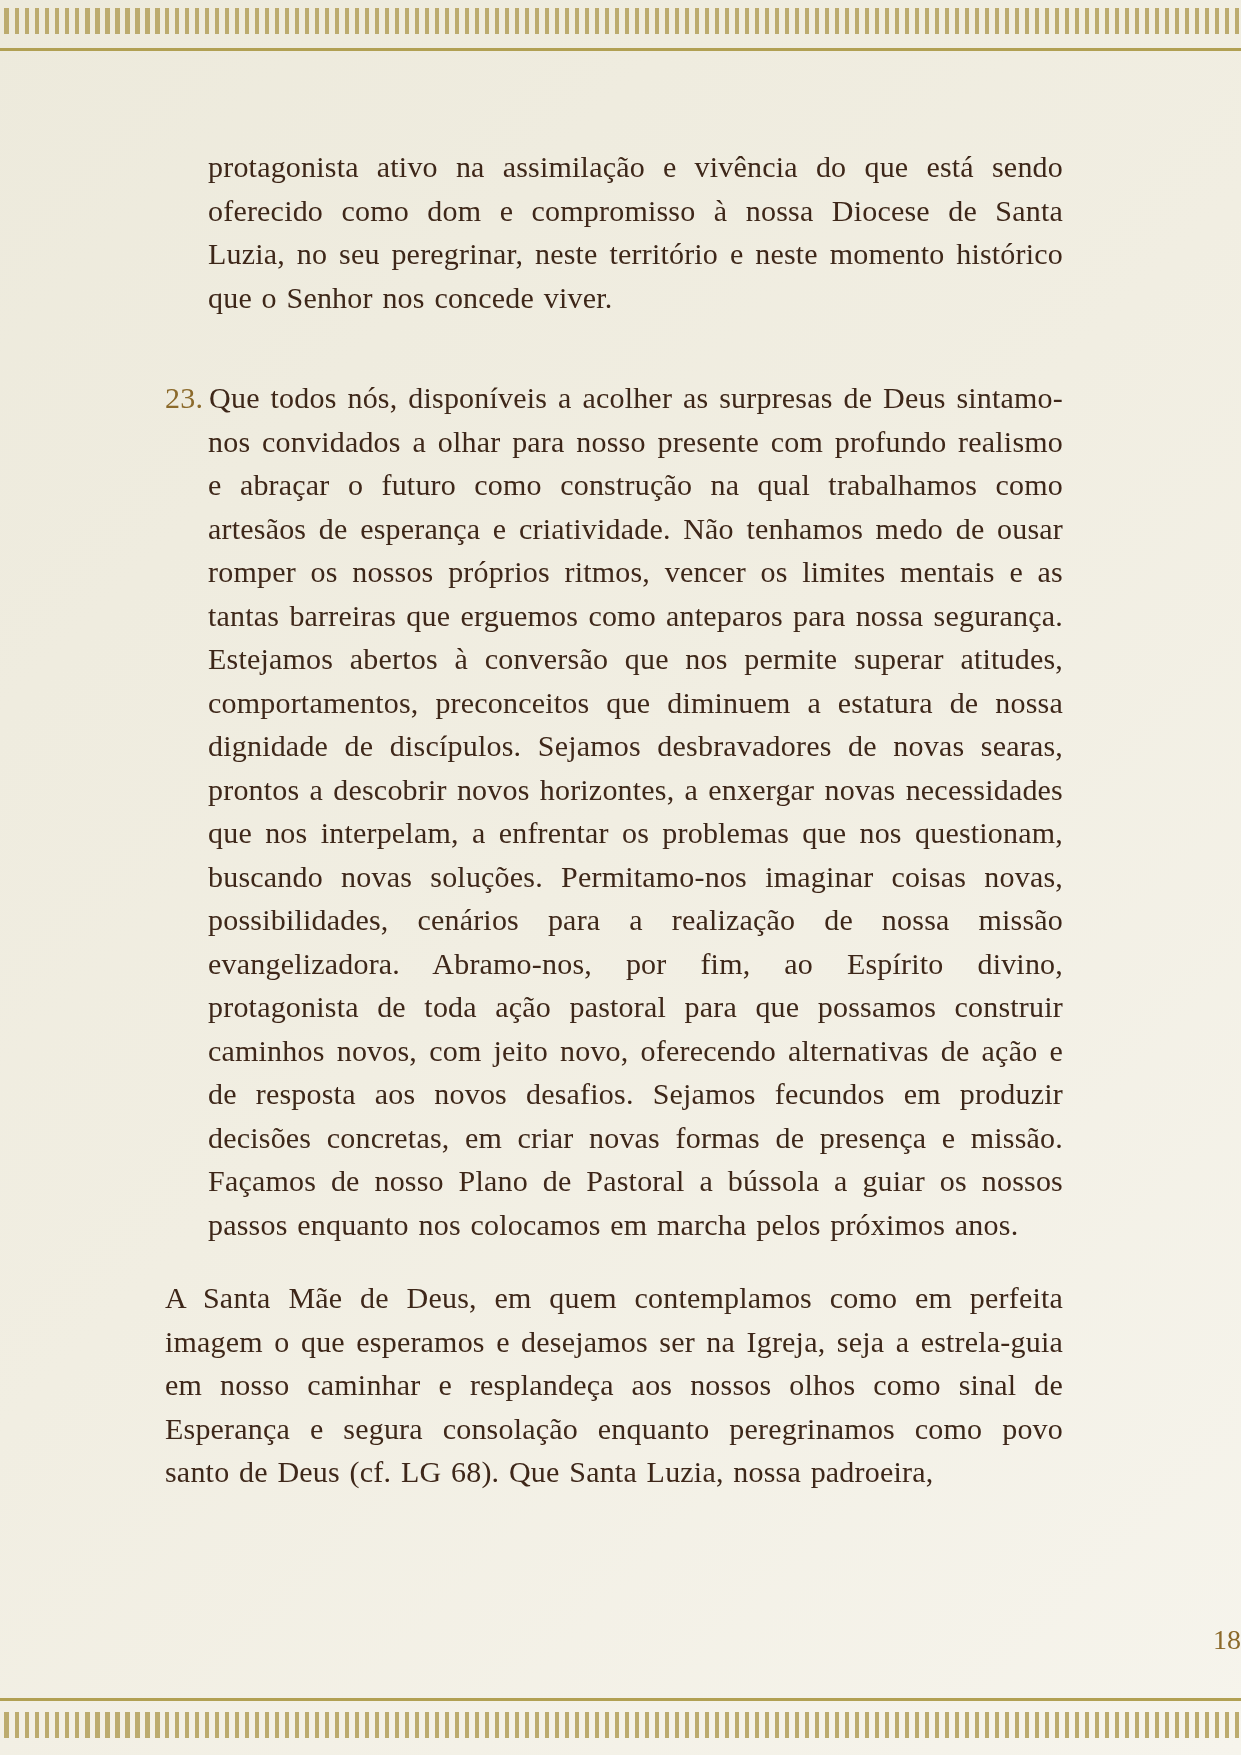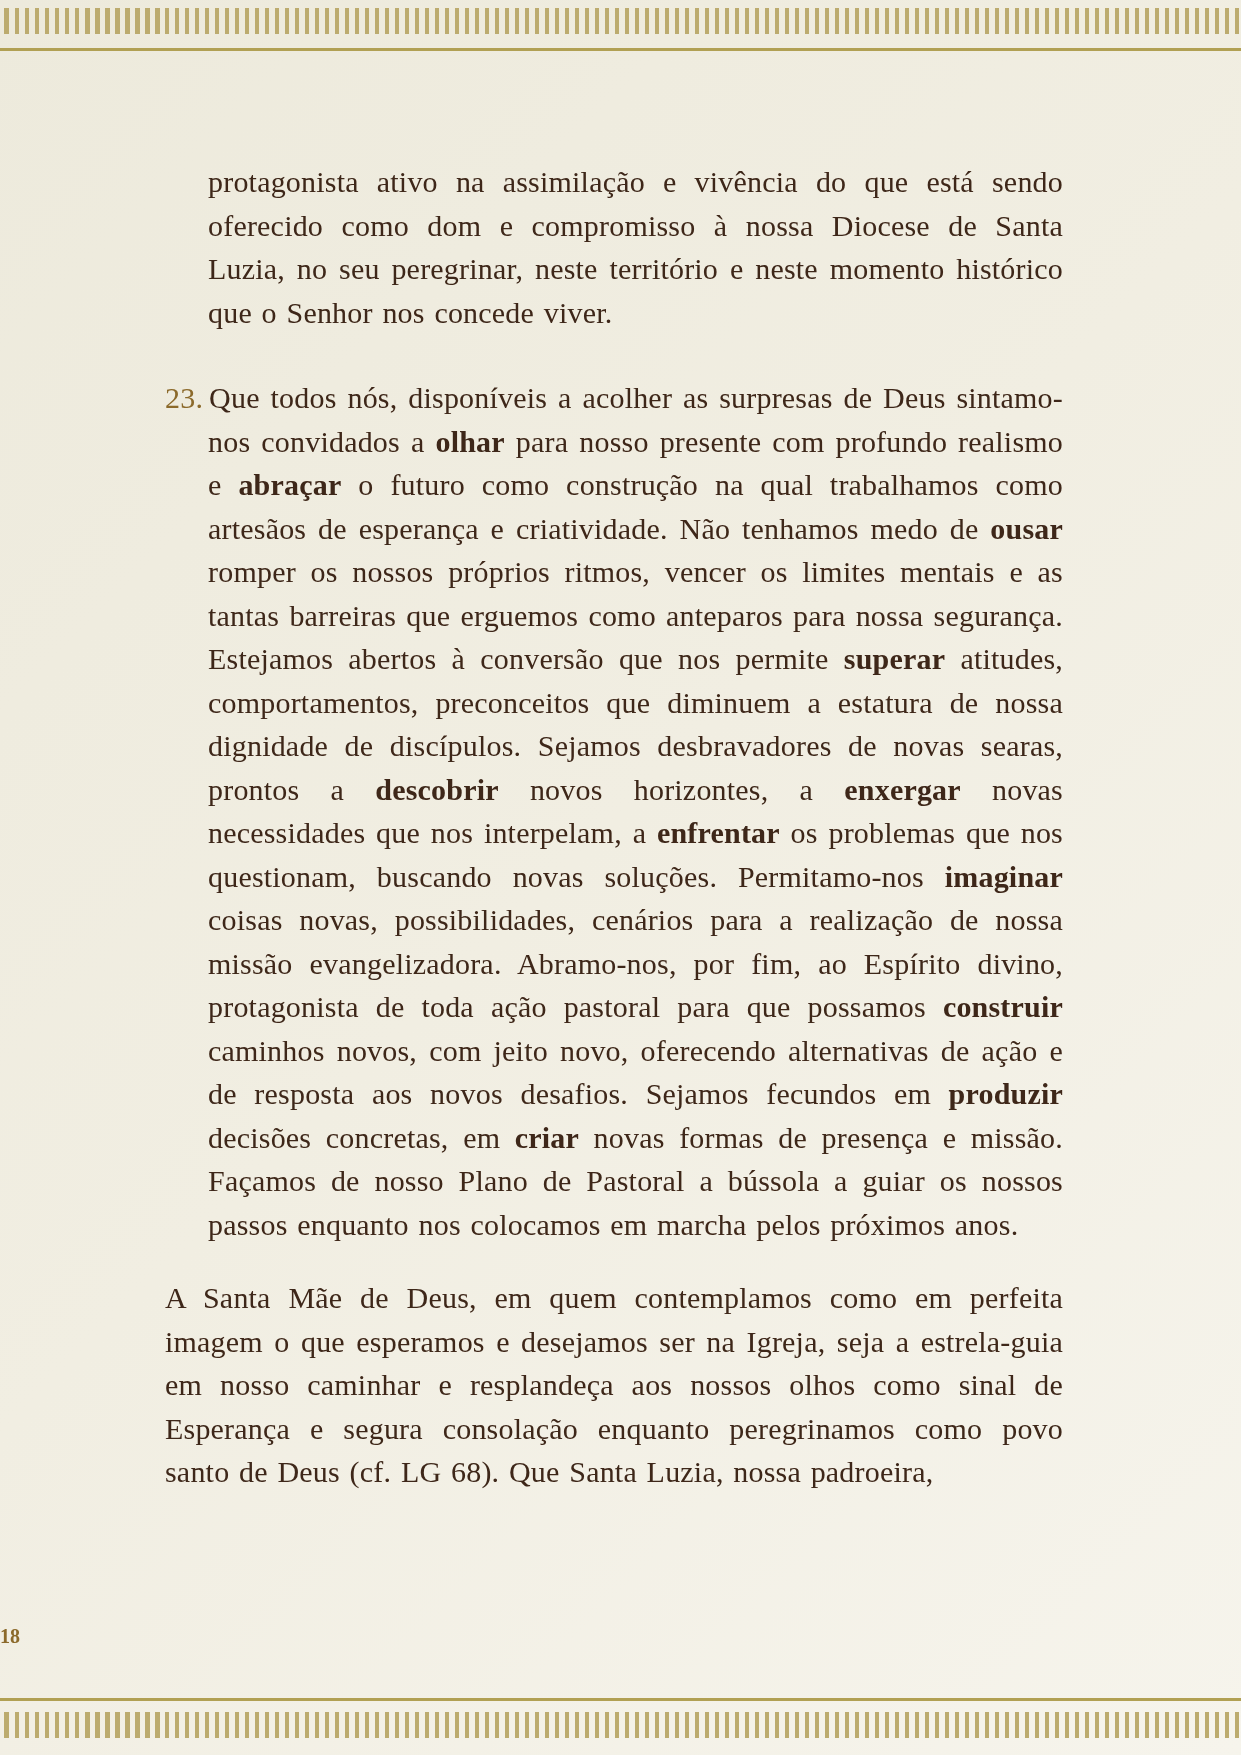--- a/index.html
+++ b/index.html
@@ -42,36 +42,36 @@
     position:absolute;left:0;width:100%;
     margin:0;
   }
   .para.indented{padding-left:43px;width:855px;}
   .para.numbered{padding-left:43px;width:855px;text-indent:-43px;}
   .para.numbered .seg{text-indent:0;}
   .para .num{
     font-weight:normal;color:var(--accent);
     padding-right:6px;
   }
-  .seg.bold{font-weight:bold;}
+  .seg.bold{font-weight:normal;}
   .page-number{
     position:absolute;top:1625px;left:0;width:100%;
-    text-align:left;
-    font-size:20px;font-weight:bold;line-height:1.1;
+    text-align:right;
+    font-size:28px;font-weight:normal;line-height:1.1;
     color:var(--accent);
   }
 </style>
 </head>
 <body>
 
 <div class="stripes top"></div>
 <div class="rule top"></div>
 
 <div class="text-column" id="text-column">
-    <p class="para indented" style="top: 160px;"><span class="seg">protagonista ativo na assimilação e vivência do que está sendo oferecido como dom e compromisso à nossa Diocese de Santa Luzia, no seu peregrinar, neste território e neste momento histórico que o Senhor nos concede viver.</span></p>
+    <p class="para indented" style="top: 145px;"><span class="seg">protagonista ativo na assimilação e vivência do que está sendo oferecido como dom e compromisso à nossa Diocese de Santa Luzia, no seu peregrinar, neste território e neste momento histórico que o Senhor nos concede viver.</span></p>
     <p class="para numbered" style="top: 376px;"><span class="num">23.</span><span class="seg">Que todos nós, disponíveis a acolher as surpresas de Deus sintamo-nos convidados a </span><span class="seg bold">olhar</span><span class="seg"> para nosso presente com profundo realismo e </span><span class="seg bold">abraçar</span><span class="seg"> o futuro como construção na qual trabalhamos como artesãos de esperança e criatividade. Não tenhamos medo de </span><span class="seg bold">ousar</span><span class="seg"> romper os nossos próprios ritmos, vencer os limites mentais e as tantas barreiras que erguemos como anteparos para nossa segurança. Estejamos abertos à conversão que nos permite </span><span class="seg bold">superar</span><span class="seg"> atitudes, comportamentos, preconceitos que diminuem a estatura de nossa dignidade de discípulos. Sejamos desbravadores de novas searas, prontos a </span><span class="seg bold">descobrir</span><span class="seg"> novos horizontes, a </span><span class="seg bold">enxergar</span><span class="seg"> novas necessidades que nos interpelam, a </span><span class="seg bold">enfrentar</span><span class="seg"> os problemas que nos questionam, buscando novas soluções. Permitamo-nos </span><span class="seg bold">imaginar</span><span class="seg"> coisas novas, possibilidades, cenários para a realização de nossa missão evangelizadora. Abramo-nos, por fim, ao Espírito divino, protagonista de toda ação pastoral para que possamos </span><span class="seg bold">construir</span><span class="seg"> caminhos novos, com jeito novo, oferecendo alternativas de ação e de resposta aos novos desafios. Sejamos fecundos em </span><span class="seg bold">produzir</span><span class="seg"> decisões concretas, em </span><span class="seg bold">criar</span><span class="seg"> novas formas de presença e missão. Façamos de nosso Plano de Pastoral a bússola a guiar os nossos passos enquanto nos colocamos em marcha pelos próximos anos.</span></p>
     <p class="para flush" style="top: 1276px;"><span class="seg">A Santa Mãe de Deus, em quem contemplamos como em perfeita imagem o que esperamos e desejamos ser na Igreja, seja a estrela-guia em nosso caminhar e resplandeça aos nossos olhos como sinal de Esperança e segura consolação enquanto peregrinamos como povo santo de Deus (cf. LG 68). Que Santa Luzia, nossa padroeira,</span></p>
   </div>
 
 <div class="page-number">18</div>
 
 <div class="rule bottom"></div>
 <div class="stripes bottom"></div>
 
 </body></html>

